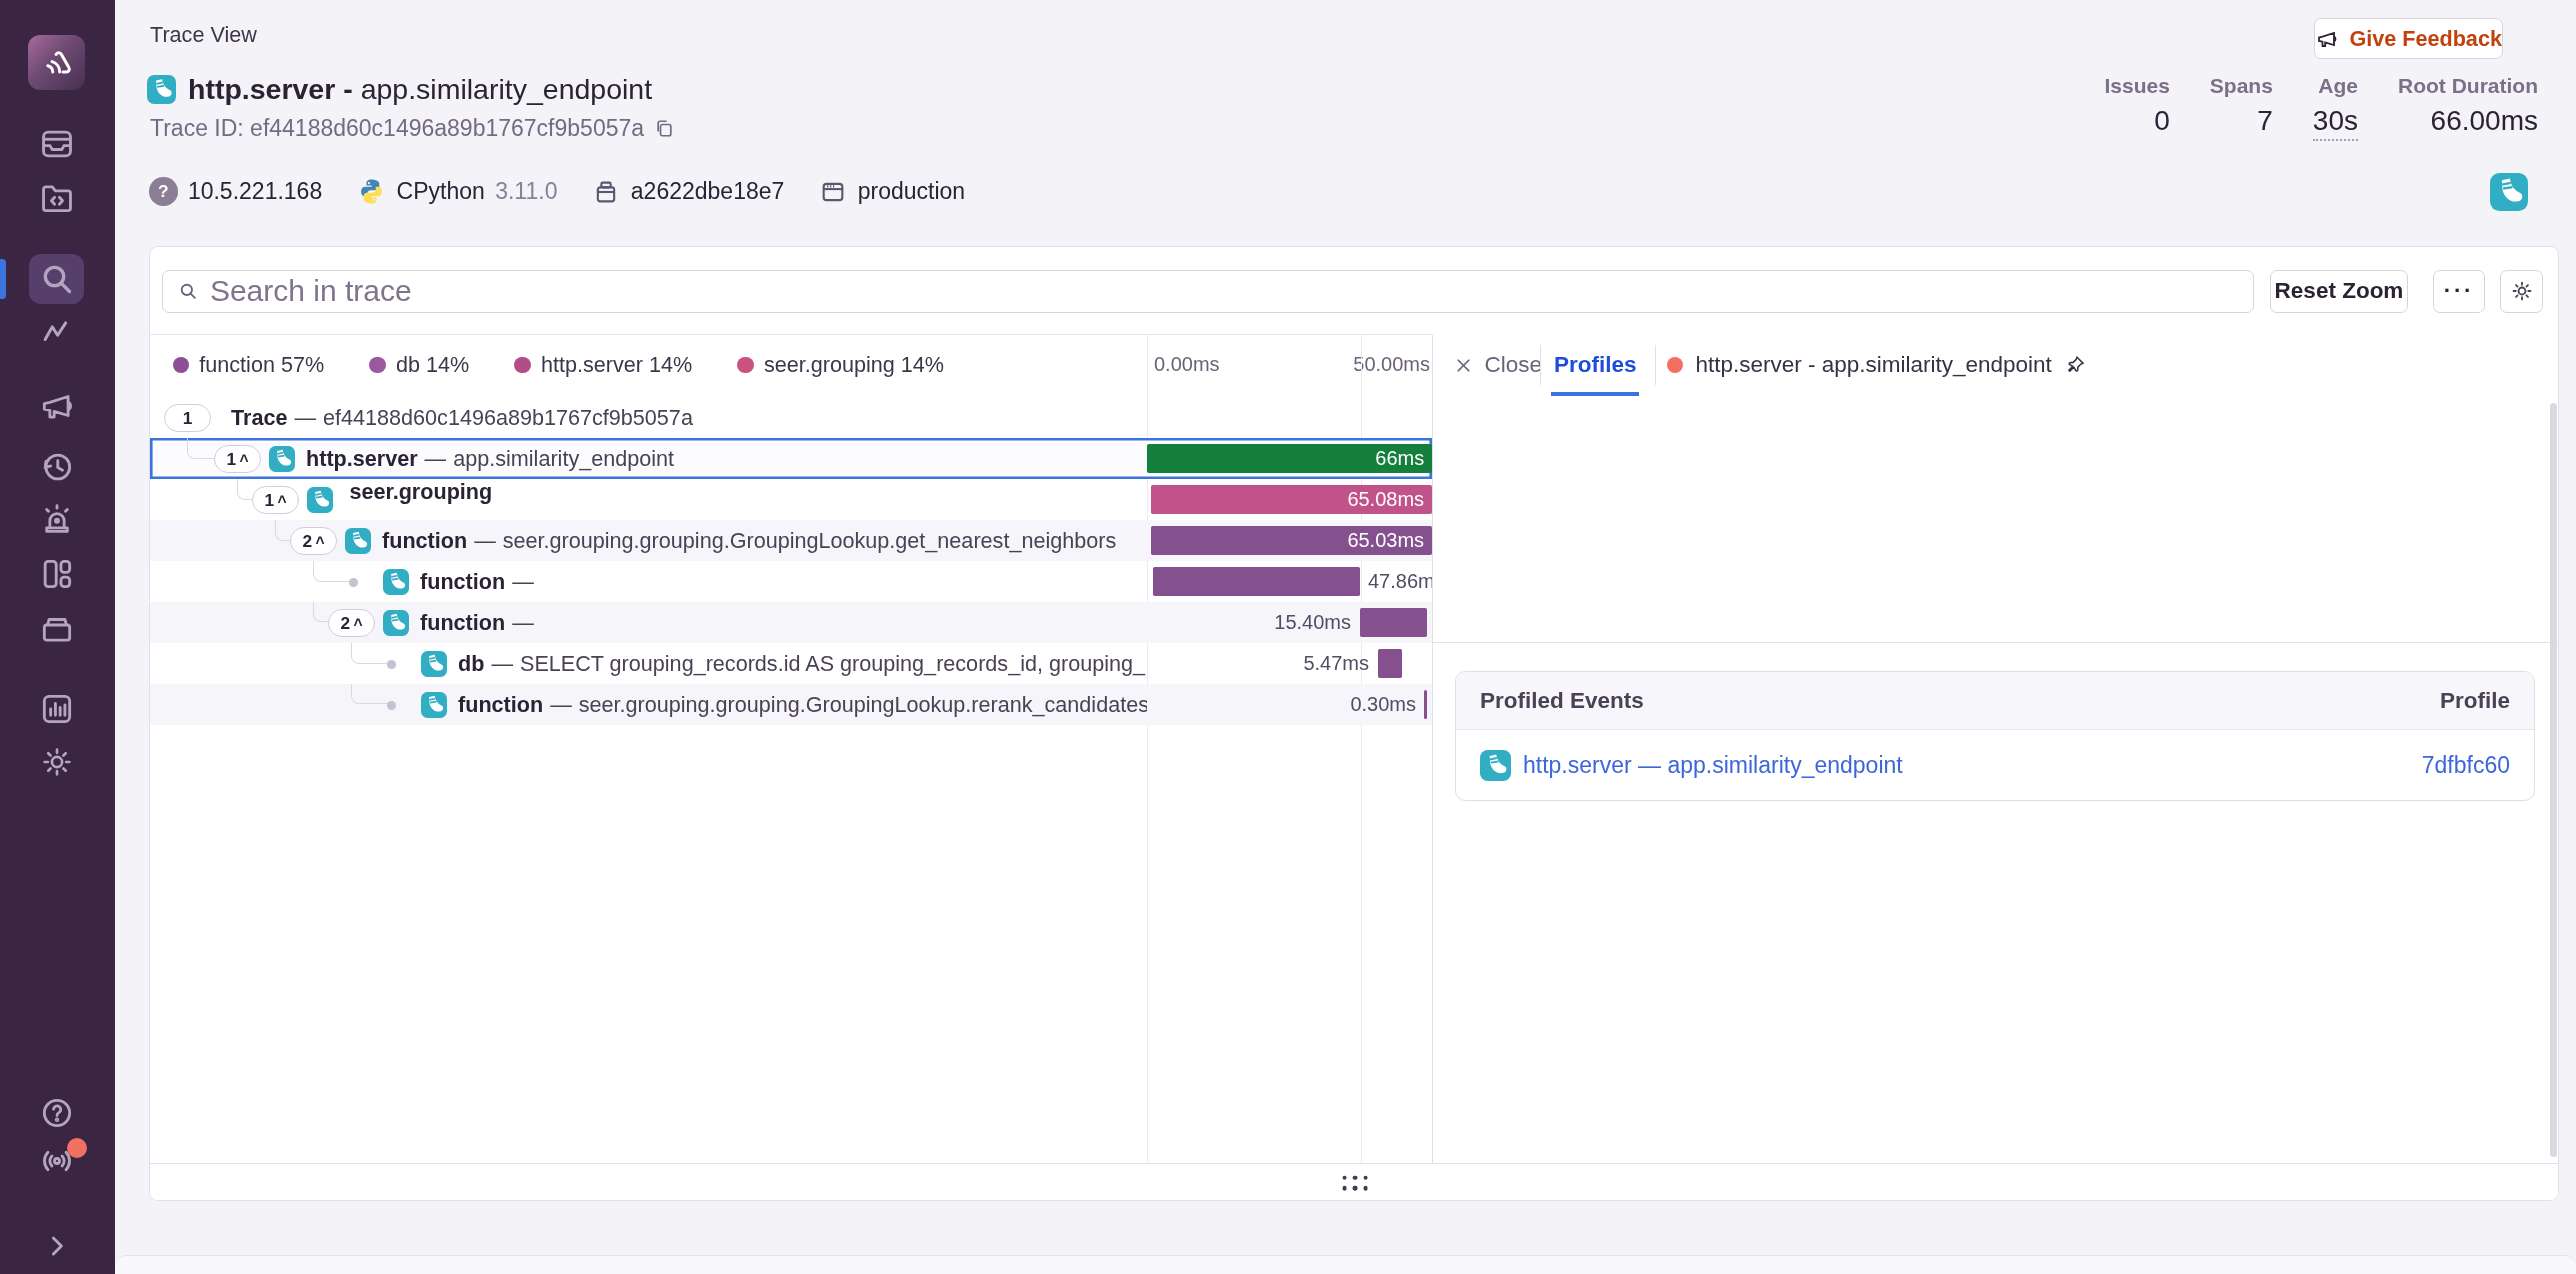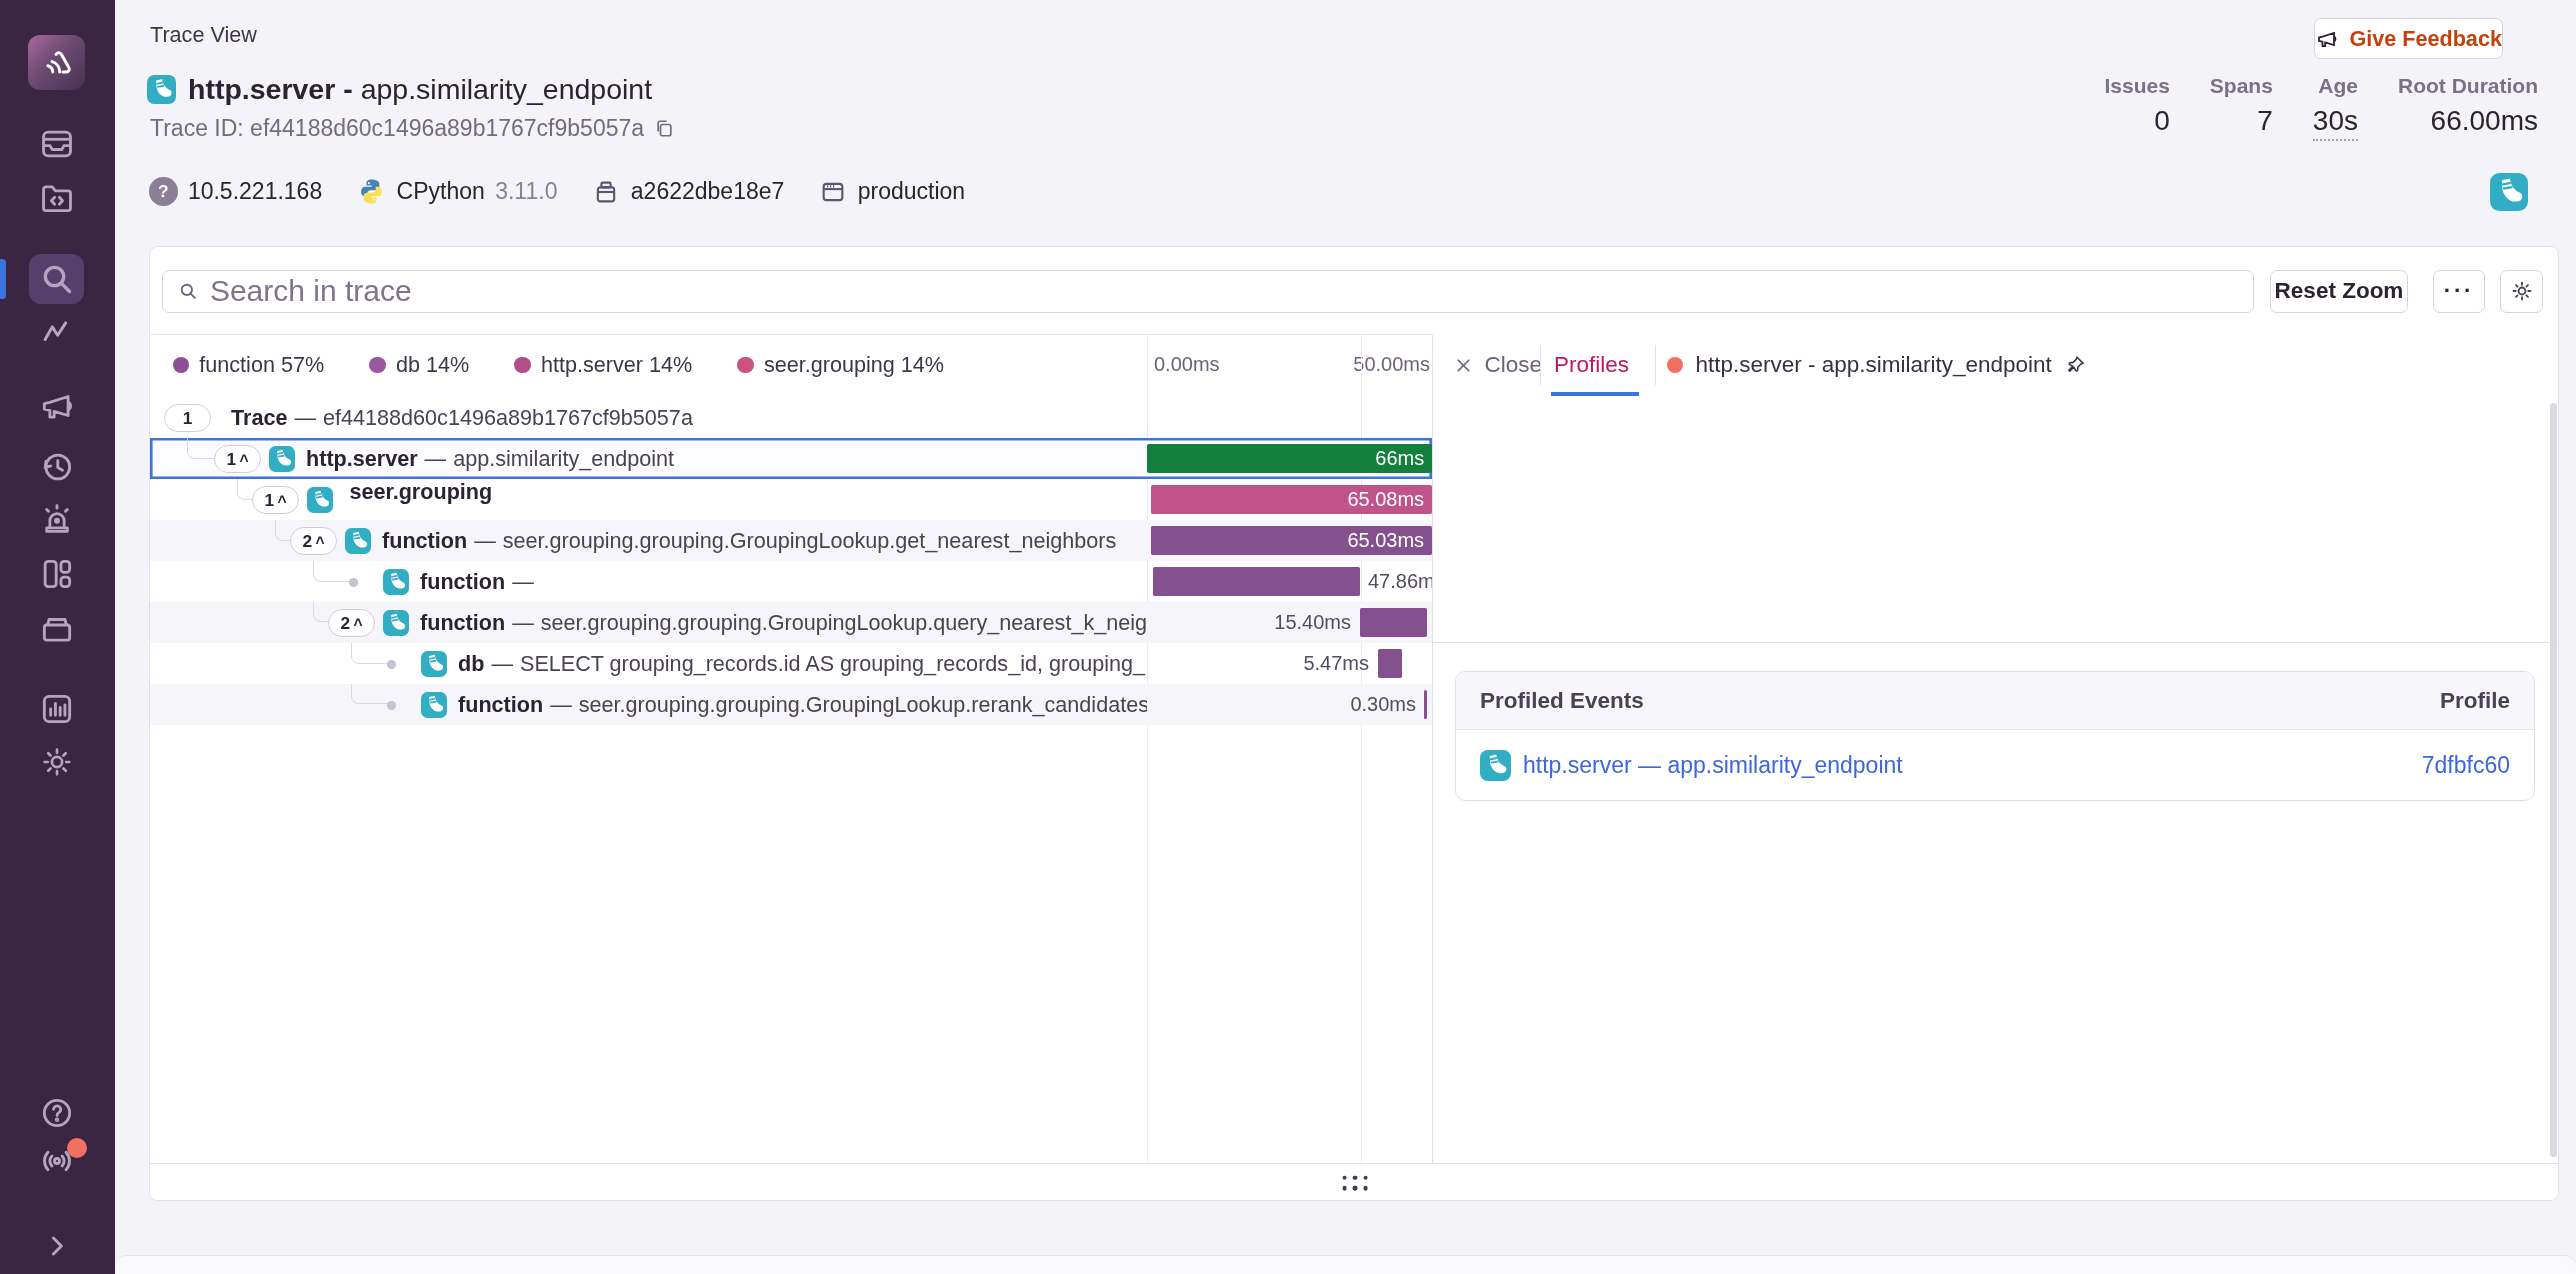--- a/index.html
+++ b/index.html
@@ -94,21 +94,21 @@
   .bar { position:absolute; top:6px; height:29px; border-radius:1.7px; display:flex; align-items:center; justify-content:flex-end; }
   .bar-label-in { color:#fff; font-size:20px; padding-right:7.8px; }
   .bar-label-out { position:absolute; top:0; height:41px; display:flex; align-items:center; font-size:20px; color:#554b63; }
 
   
   #tabs { position:absolute; left:1282px; top:87px; width:1128px; height:62px; }
   #close-btn { position:absolute; left:21px; top:0; height:62px; display:flex; align-items:center; gap:10.4px;
     font-size:22.5px; color:#6d6179; }
   .tab-sep { position:absolute; top:11.2px; width:0.9px; height:40px; background:#e3dfe8; }
   #tab-profiles { position:absolute; left:122px; top:0; height:62px; display:flex; align-items:center;
-    font-size:22.5px; font-weight:normal; color:#be185d; }
+    font-size:22.5px; font-weight:bold; color:#1d4ed8; }
   #tab-underline { position:absolute; left:119px; top:58px; width:88px; height:4.3px; background:var(--blue); }
   #tab-pinned { position:absolute; left:235px; top:0; height:62px; display:flex; align-items:center; gap:12px; font-size:22.5px; color:#3a3045; }
   .pin-dot { width:16.4px; height:16.4px; border-radius:50%; background:#f2705f; }
 
   #profiled-card { position:absolute; left:1305px; top:424px; width:1080px; height:130px; background:#fff;
     border:0.9px solid #e0dce5; border-radius:10.4px; overflow:hidden; }
   #profiled-card .card-head { height:58px; background:#f7f6fa; border-bottom:0.9px solid #e7e4ea;
     display:flex; align-items:center; justify-content:space-between; padding:0 24px;
     font-size:22.5px; font-weight:bold; color:#4a4153; }
   #profiled-card .card-row { height:71px; display:flex; align-items:center; justify-content:space-between; padding:0 24px; }
@@ -494,21 +494,20 @@
             <svg viewBox="0 0 24 24" width="26" height="26">
     <rect x="0" y="0" width="24" height="24" rx="6" fill="#32aec4"></rect>
     <path d="M7.5 4.6 L12.6 3.5 C13.1 8 15.5 11 18.8 12.4 C21.2 13.4 20.8 16.9 18.3 17.7 C13.5 19.3 9 15.5 7.9 10.5 Z" fill="#fff"></path>
     <path d="M7.7 7.3 L13.1 6.2" stroke="#32aec4" stroke-width="1.5"></path>
     <path d="M8.3 9.8 L14.2 8.9" stroke="#32aec4" stroke-width="1.5"></path>
   </svg>
           </span>
           <div class="row-text" style="left: 270px;">
             <b>function</b>
             <span>—</span>
-            <span>seer.grouping.grouping.GroupingLookup.query_nearest_k_neig</span>
           </div>
         </div>
         <div class="lane">
           <div class="bar" style="left: 213px; width: 67px; background: rgb(133, 80, 142);"></div>
           <span class="bar-label-out" style="left: 0px; width: 204px; justify-content: flex-end;">15.40ms</span>
         </div>
       </div>
       <div class="row">
         <div class="tree">
           <div class="elbow" style="left: 201px; top: -12px; height: 33px; width: 39px;"></div>

